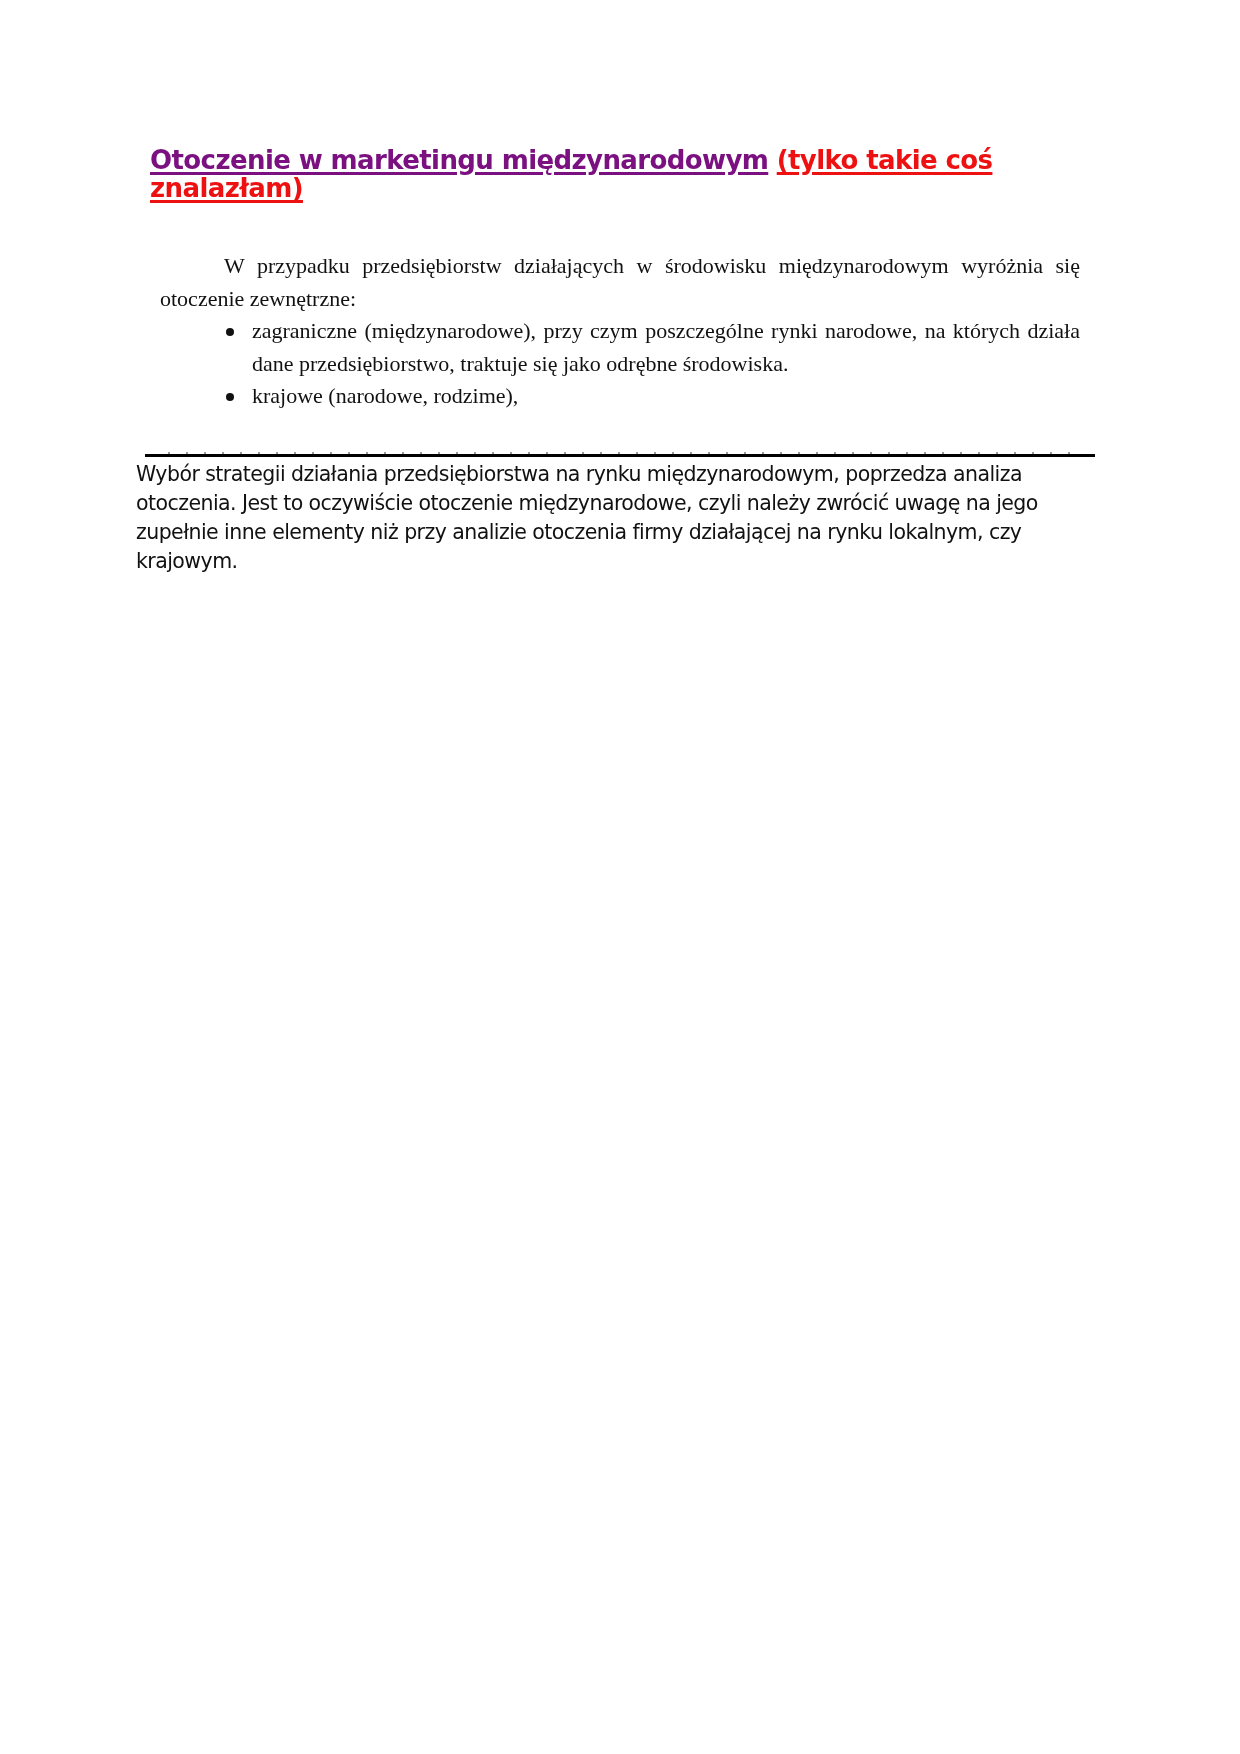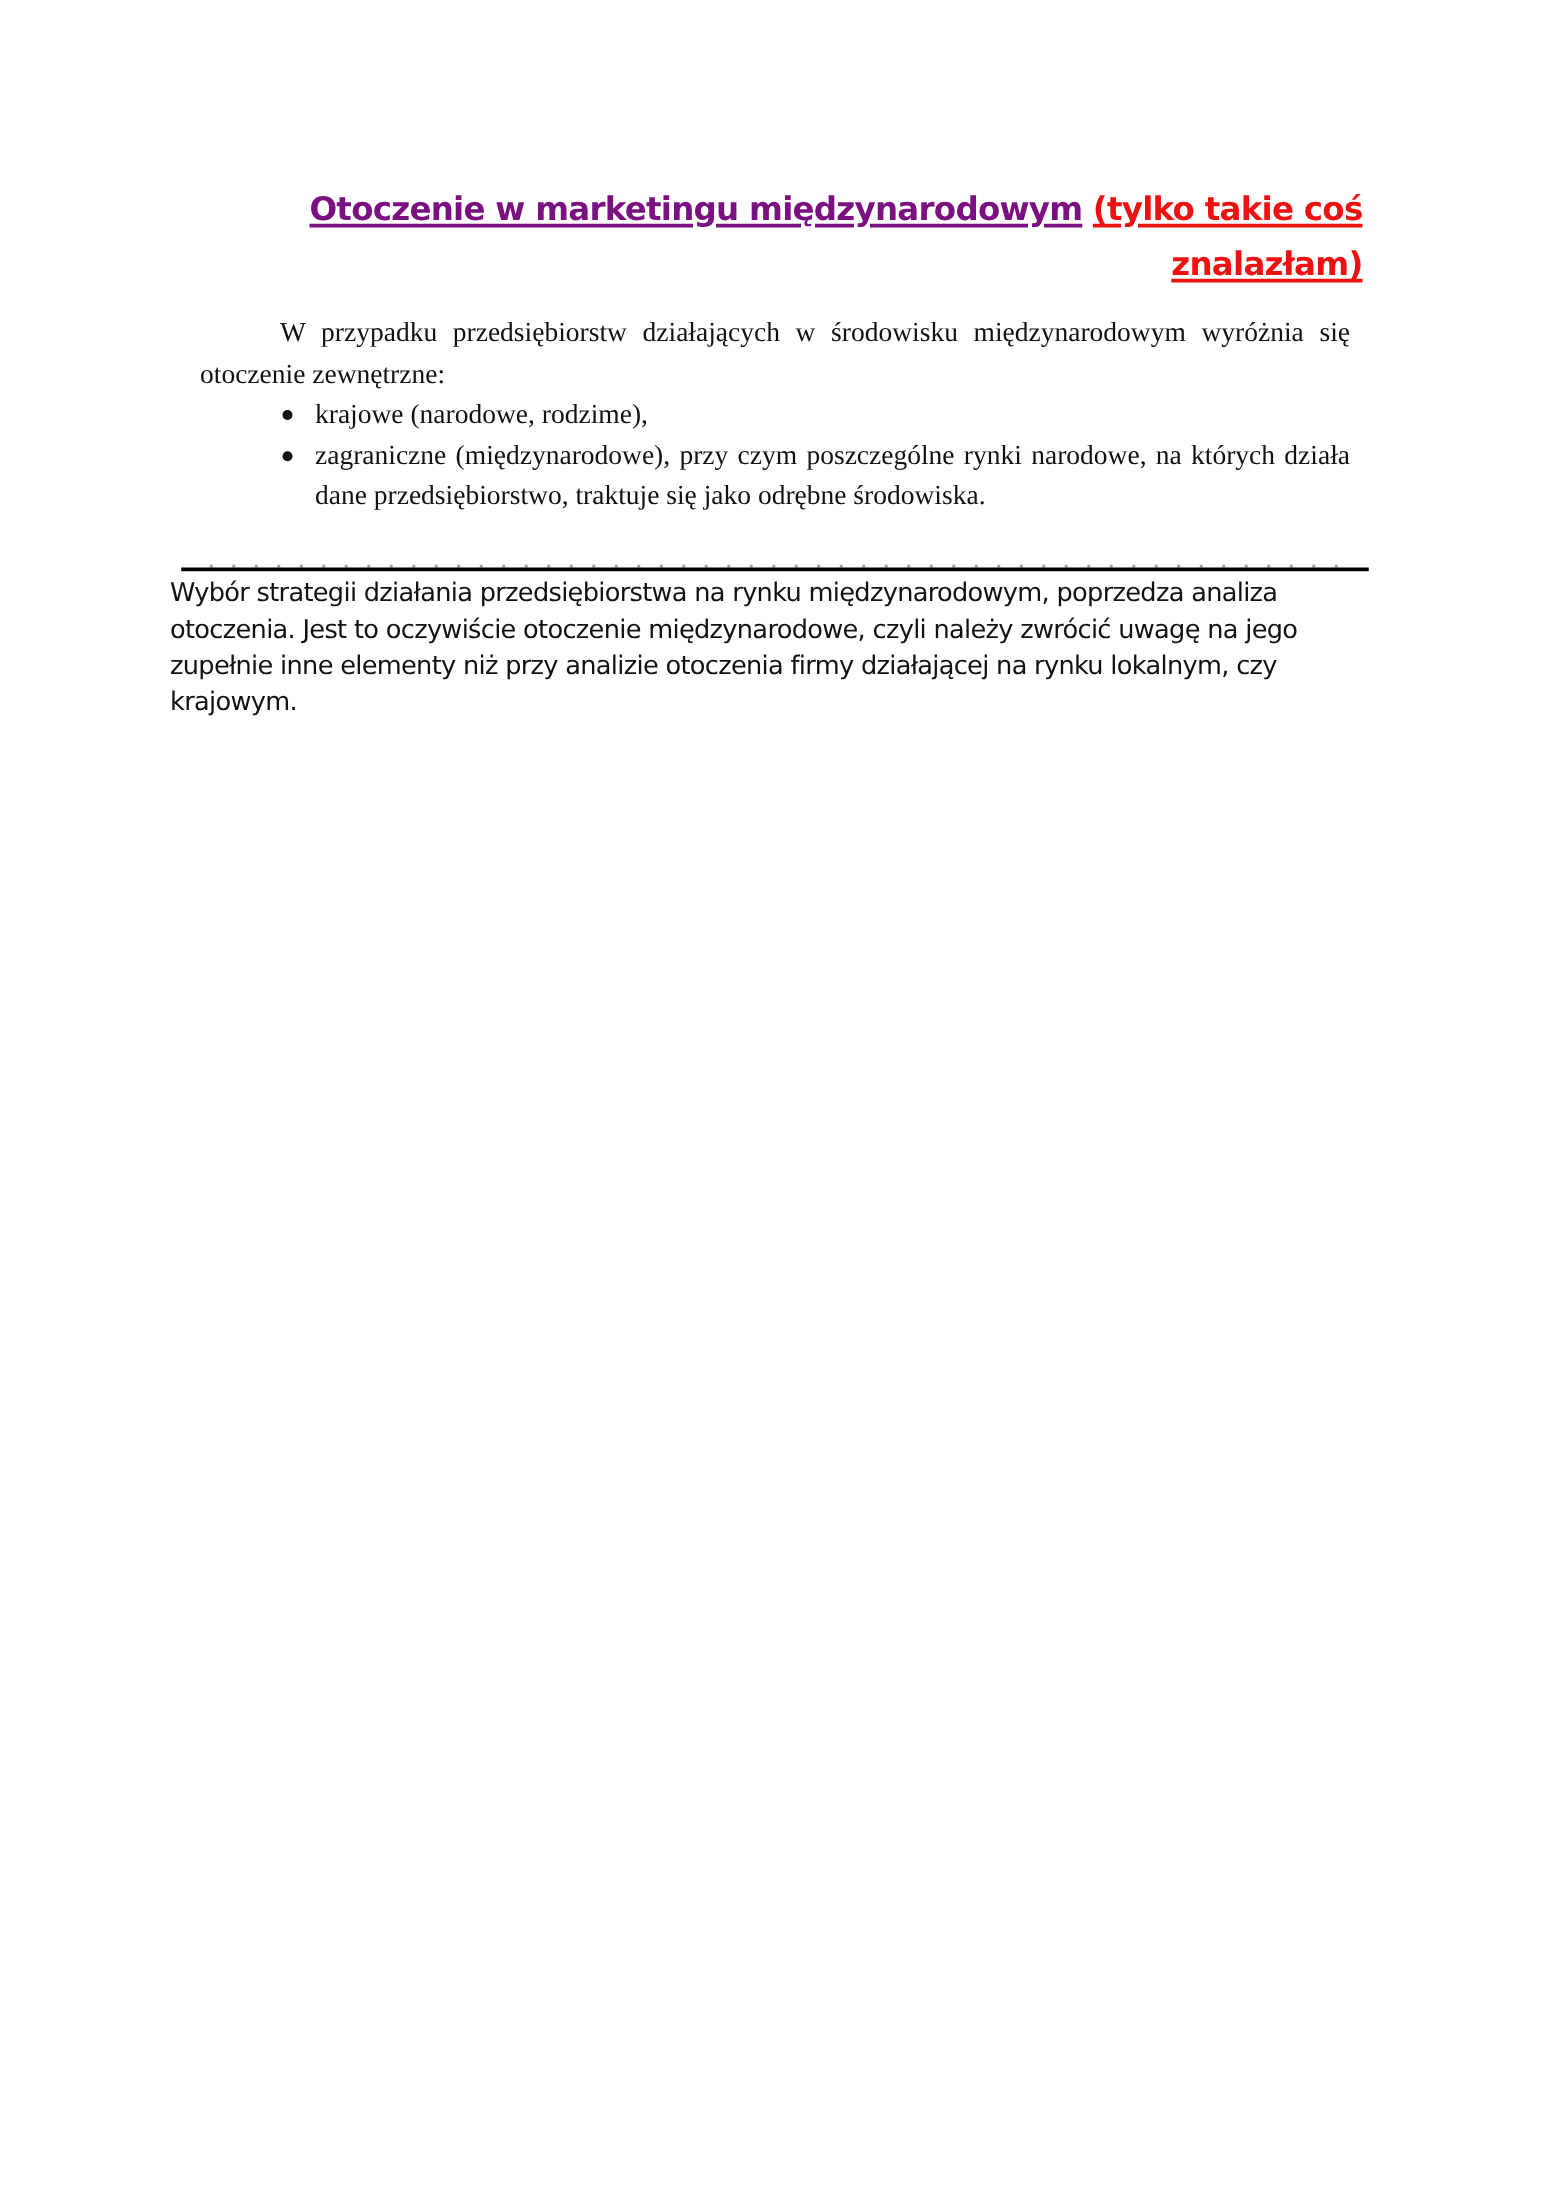--- a/index.html
+++ b/index.html
@@ -18,25 +18,25 @@
       left: 0; top: 0;
       width: 1240px;
       height: 1754px;
       background: #ffffff;
     }
     .title {
       position: absolute;
       left: 150px;
       top: 146px;
       width: 940px;
-      text-align: right;
+      text-align: left;
       font-family: "DejaVu Sans", sans-serif;
       font-weight: bold;
       font-size: 26px;
-      line-height: 44px;
+      line-height: 28px;
       letter-spacing: -0.6px;
     }
     .title .t-main {
       color: #7b1080;
       text-decoration: underline;
       text-decoration-thickness: 3px;
       text-underline-offset: 3px;
     }
     .title .t-note {
       color: #ee1111;
@@ -124,25 +124,25 @@
   <h1 class="title" style="margin:0;">
     <span class="t-main">Otoczenie w marketingu międzynarodowym</span>
     <span class="t-note">(tylko takie coś znalazłam)</span>
   </h1>
 
   <div class="scan-block">
     <p class="intro">W przypadku przedsiębiorstw działających w środowisku międzynarodowym wyróżnia się otoczenie zewnętrzne:</p>
     <ul>
       <li>
         <span class="bullet"></span>
-        <span>krajowe (narodowe, rodzime),</span>
+        <span>zagraniczne (międzynarodowe), przy czym poszczególne rynki narodowe, na których działa dane przedsiębiorstwo, traktuje się jako odrębne środowiska.</span>
       </li>
       <li>
         <span class="bullet"></span>
-        <span>zagraniczne (międzynarodowe), przy czym poszczególne rynki narodowe, na których działa dane przedsiębiorstwo, traktuje się jako odrębne środowiska.</span>
+        <span>krajowe (narodowe, rodzime),</span>
       </li>
     </ul>
   </div>
 
   <div class="scan-clip">
     <div class="dots"></div>
   </div>
 
   <div class="rule"></div>
 

